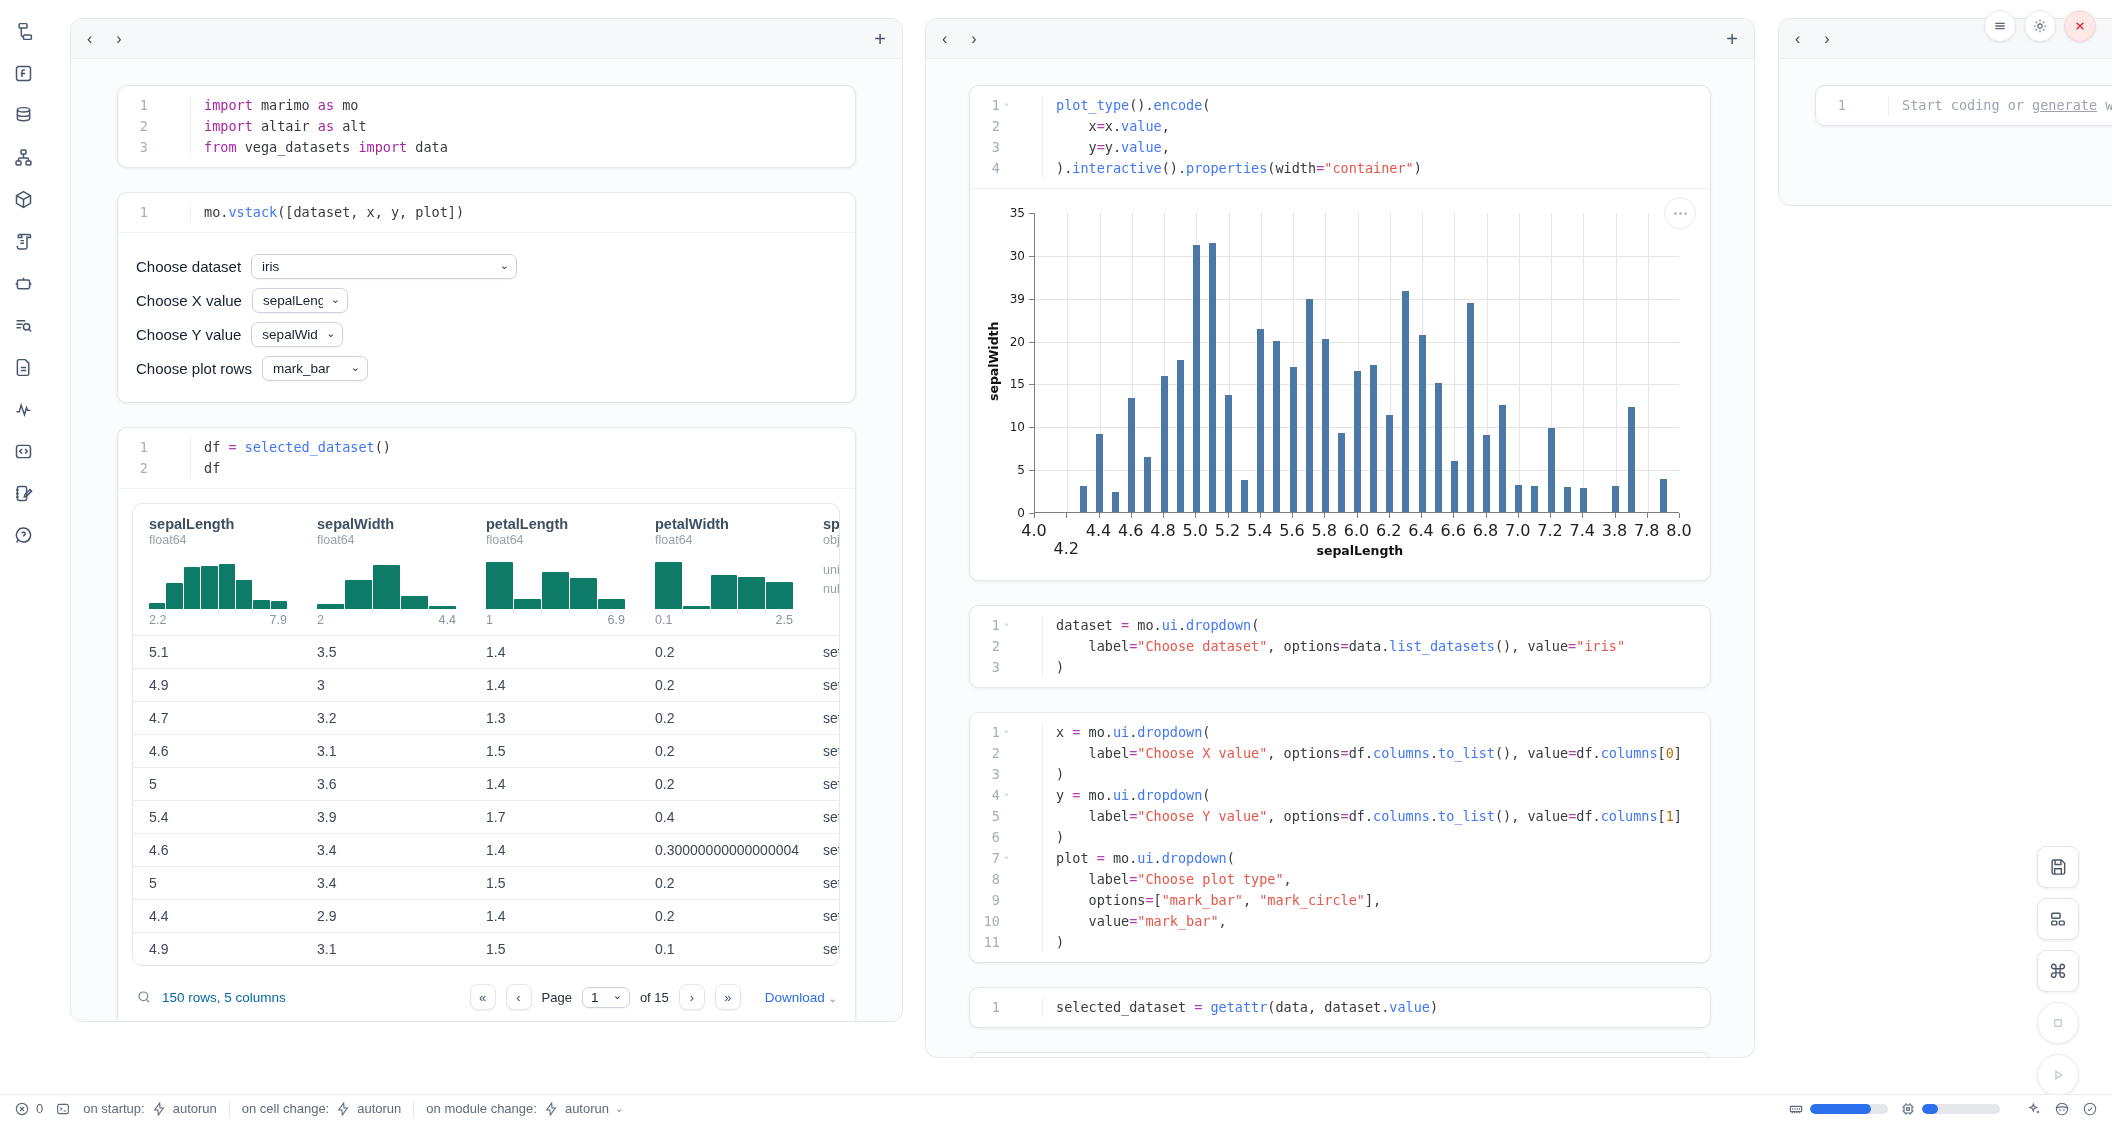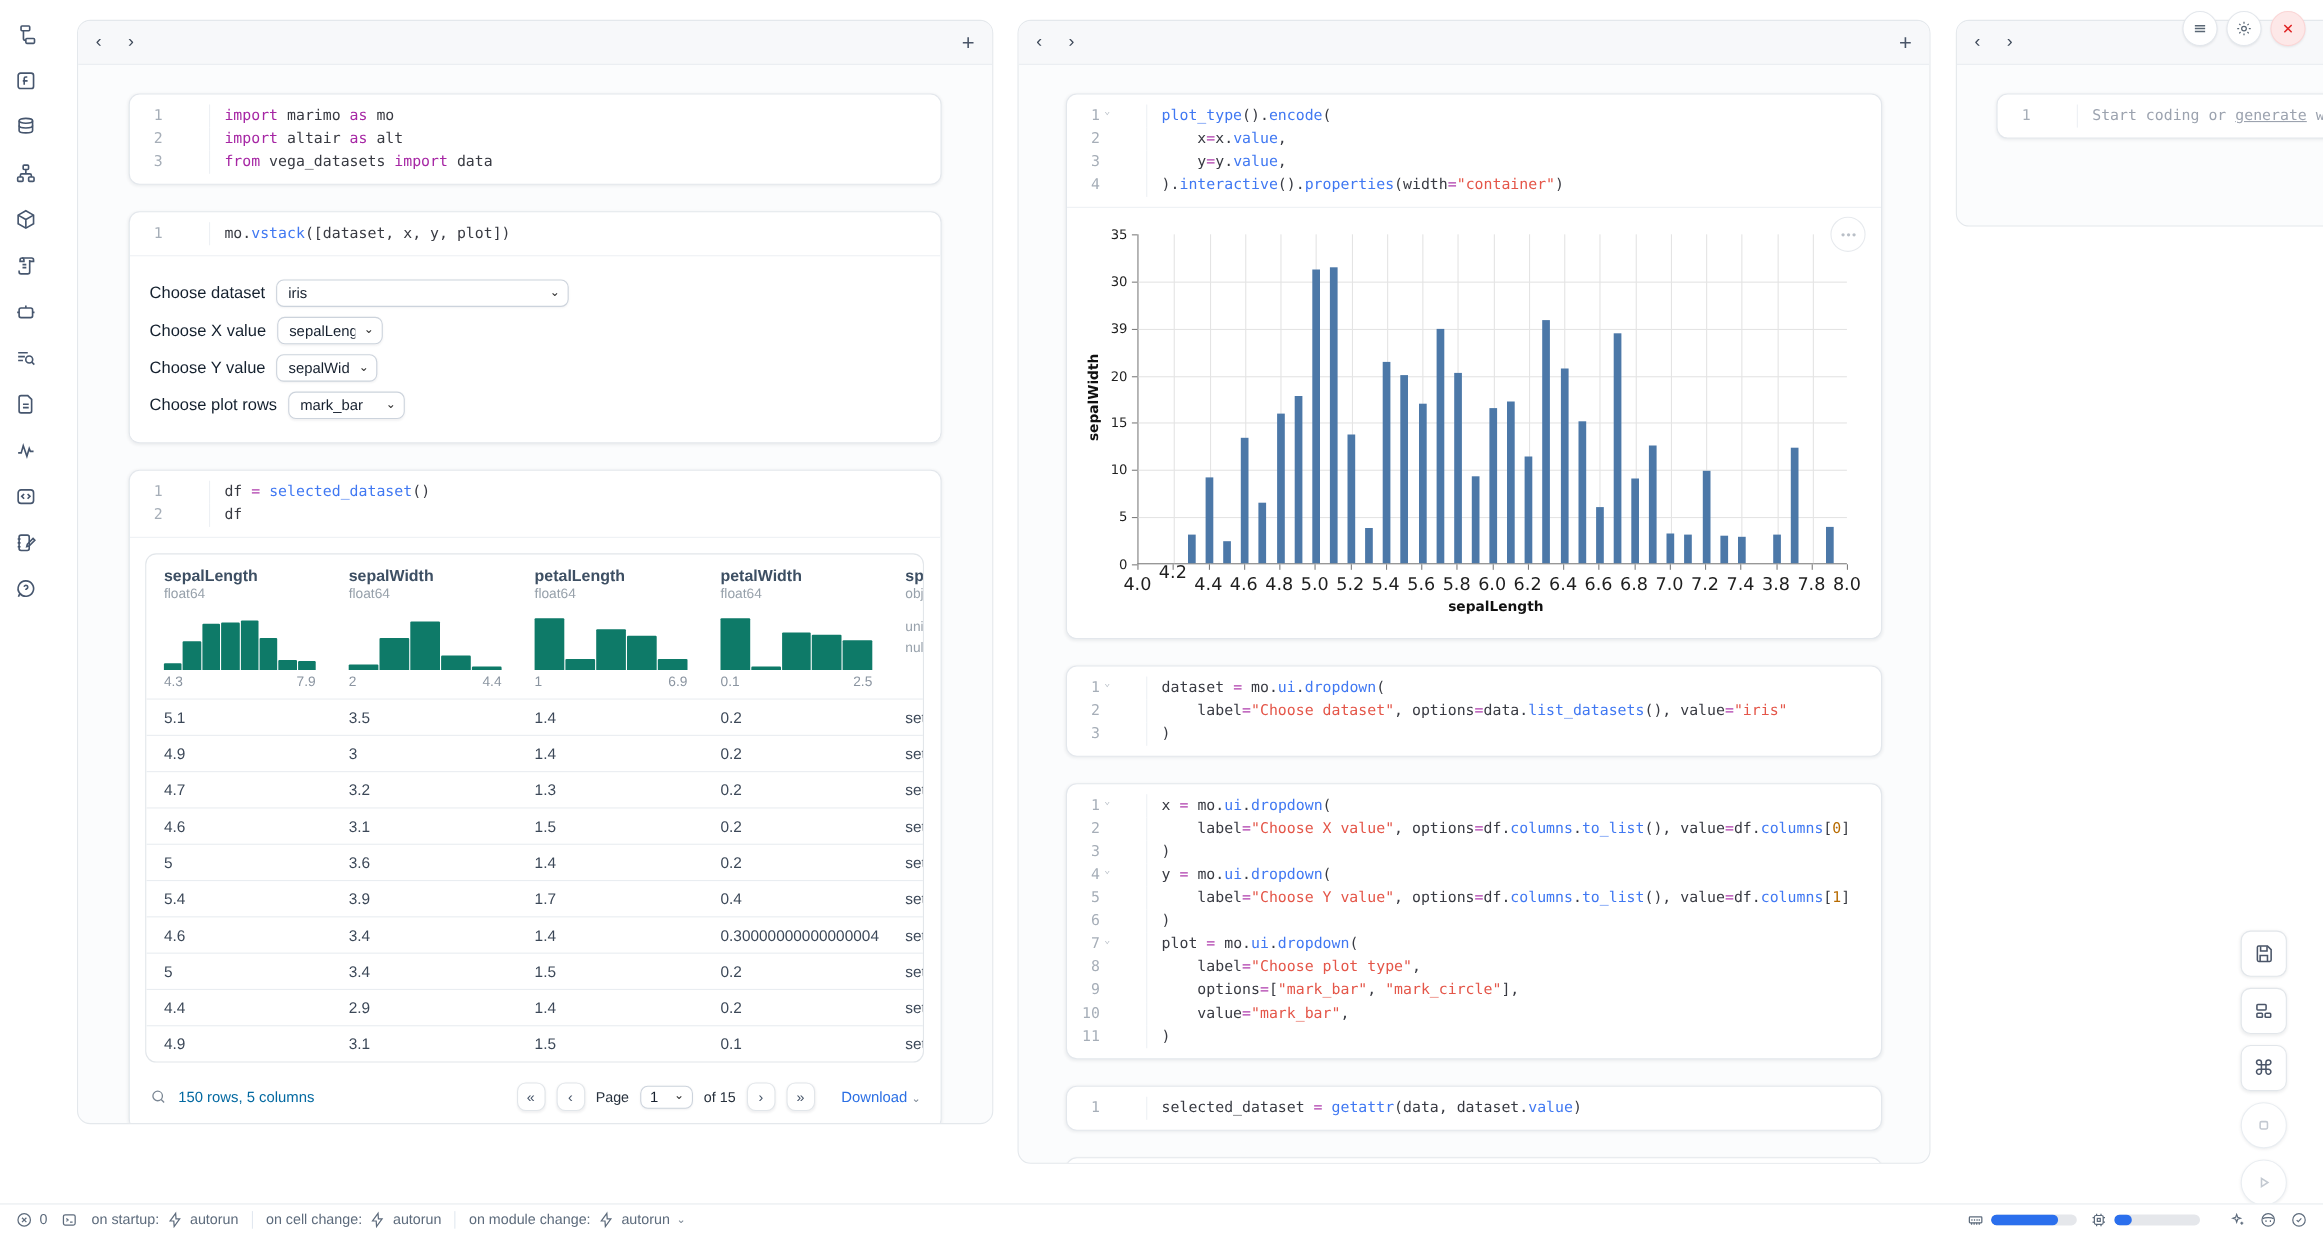--- a/index.html
+++ b/index.html
@@ -305,21 +305,21 @@
                       <div class="bar" style="height: 12%;"></div>
                       <div class="bar" style="height: 50%;"></div>
                       <div class="bar" style="height: 80%;"></div>
                       <div class="bar" style="height: 82%;"></div>
                       <div class="bar" style="height: 87%;"></div>
                       <div class="bar" style="height: 55%;"></div>
                       <div class="bar" style="height: 18%;"></div>
                       <div class="bar" style="height: 15%;"></div>
                     </div>
                   <div class="hist-range">
-                      <span>4.3</span>
+                      <span>2.2</span>
                       <span>7.9</span>
                     </div>
                 </div>
                 <div class="th">
                   <div class="th-name">sepalWidth</div>
                   <div class="th-type">float64</div>
                   <div class="hist">
                       <div class="bar" style="height: 10%;"></div>
                       <div class="bar" style="height: 55%;"></div>
                       <div class="bar" style="height: 85%;"></div>
@@ -498,21 +498,21 @@
               <span class="ln">4</span>
               <span class="fd"></span>
               <span class="ct"><span class="tok-p">).</span><span class="tok-f">interactive</span><span class="tok-p">().</span><span class="tok-f">properties</span><span class="tok-p">(width</span><span class="tok-o">=</span><span class="tok-s">"container"</span><span class="tok-p">)</span></span>
             </div>
           </div>
         <div class="cell-output" style="position:relative; height:392px;">
           <div class="chart" style="position: absolute; left: 6px; top: 8px; width: 727px; height: 372px;">
               <div class="tickmark-x" style="left: 58px; top: 316px;"></div>
               <div class="xtick-lbl" style="left: 41px; top: 324px;">4.0</div>
               <div class="tickmark-x" style="left: 90.25px; top: 316px;"></div>
-              <div class="xtick-lbl" style="left: 73.25px; top: 313px;">4.2</div>
+              <div class="xtick-lbl" style="left: 73.25px; top: 342px;">4.2</div>
               <div class="tickmark-x" style="left: 122.5px; top: 316px;"></div>
               <div class="xtick-lbl" style="left: 105.5px; top: 324px;">4.4</div>
               <div class="tickmark-x" style="left: 154.75px; top: 316px;"></div>
               <div class="xtick-lbl" style="left: 137.75px; top: 324px;">4.6</div>
               <div class="tickmark-x" style="left: 187px; top: 316px;"></div>
               <div class="xtick-lbl" style="left: 170px; top: 324px;">4.8</div>
               <div class="tickmark-x" style="left: 219.25px; top: 316px;"></div>
               <div class="xtick-lbl" style="left: 202.25px; top: 324px;">5.0</div>
               <div class="tickmark-x" style="left: 251.5px; top: 316px;"></div>
               <div class="xtick-lbl" style="left: 234.5px; top: 324px;">5.2</div>

